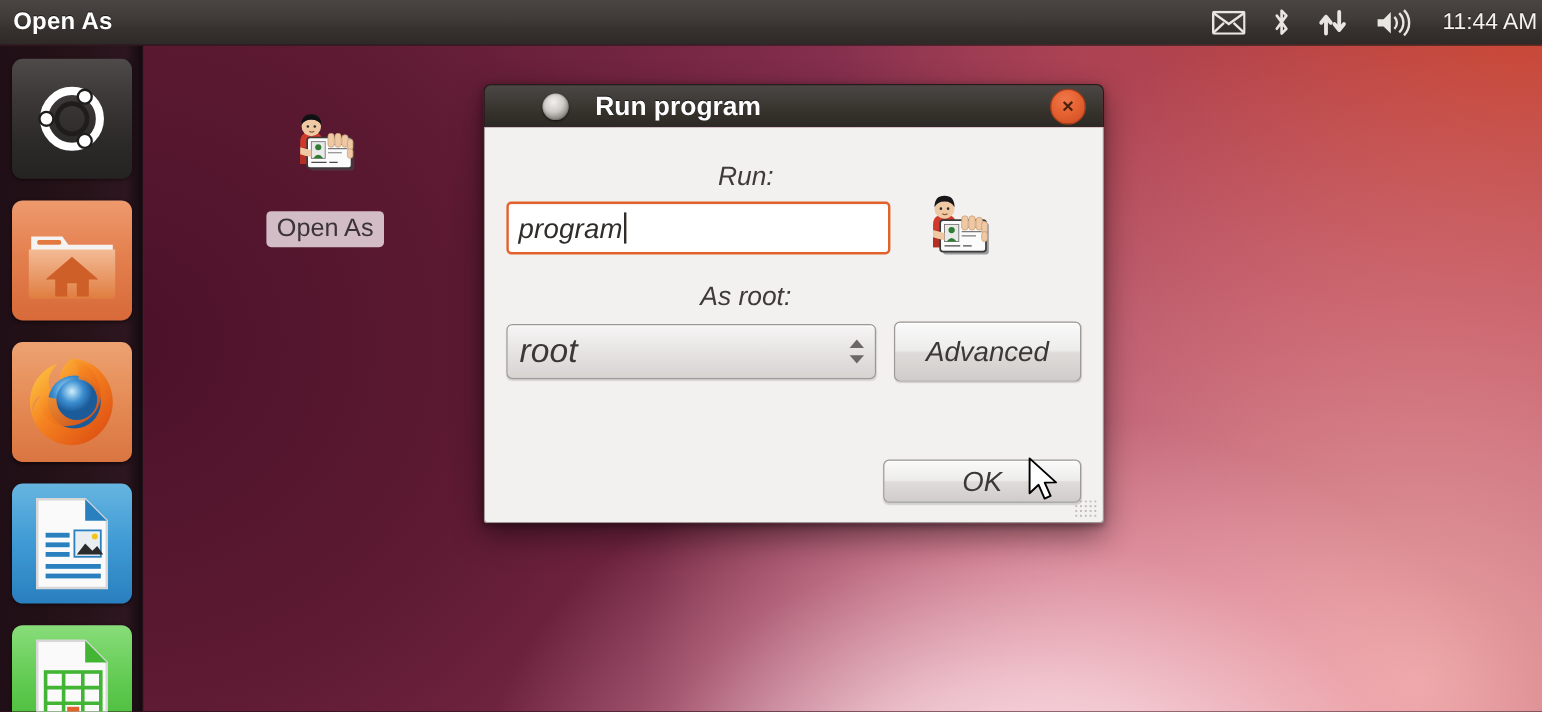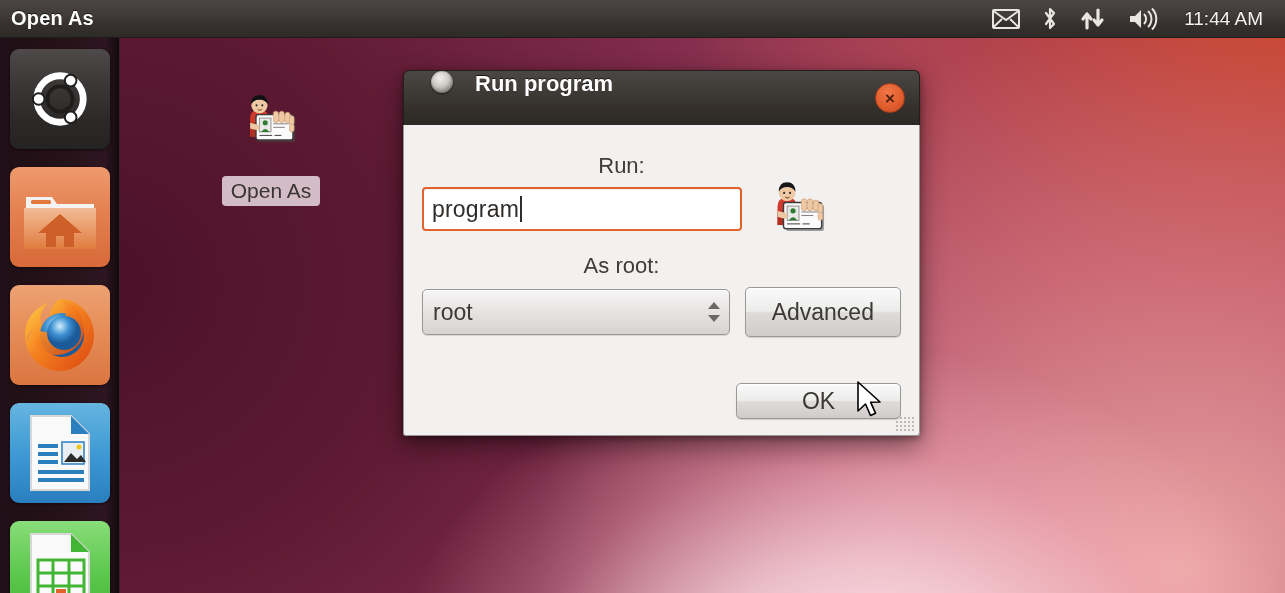--- a/index.html
+++ b/index.html
@@ -30,21 +30,21 @@
     display:flex; align-items:center;
     z-index:40;
   }
   #panel-title {
     color:#ffffff; font-weight:bold; font-size:20px;
     margin-left:11px; letter-spacing:0.2px;
     text-shadow:0 -1px 0 rgba(0,0,0,0.6);
   }
   #indicators {
     margin-left:auto; display:flex; align-items:center; gap:22px;
-    padding-right:22px;
+    padding-right:4px;
   }
   .ind { display:flex; align-items:center; justify-content:center; }
   #clock {
     color:#f4f1ee; font-size:19px; padding-left:4px;
     text-shadow:0 -1px 0 rgba(0,0,0,0.55);
   }
 
   
   #launcher {
     position:absolute; left:0; top:38px; width:120px; height:555px;
@@ -94,25 +94,25 @@
 
   
   #dialog {
     position:absolute; left:403px; top:70px; width:517px; height:366px;
     z-index:50;
     border-radius:7px 7px 3px 3px;
     box-shadow:0 10px 26px rgba(0,0,0,0.45), 0 2px 6px rgba(0,0,0,0.35);
     display:flex; flex-direction:column;
   }
   #titlebar {
-    height:55px; border-radius:6px 6px 0 0;
+    height:36px; border-radius:6px 6px 0 0;
     background:linear-gradient(to bottom, #4b4744 0%, #3d3935 42%, #343029 70%, #2c2926 100%);
     border:1px solid #211e1c; border-bottom:none;
-    display:flex; align-items:flex-start; position:relative;
-    padding:0 4px;
+    display:flex; align-items:center; position:relative;
+    padding:0 25px;
   }
   #tb-icon {
     width:22px; height:22px; margin-left:23px; flex:0 0 auto;
     border-radius:50%;
     background:radial-gradient(circle at 42% 32%, #f1efed 0%, #cfcbc7 42%, #8d8884 72%, #514d4a 100%);
     box-shadow:0 1px 2px rgba(0,0,0,0.6), inset 0 0 2px rgba(0,0,0,0.4);
   }
   #tb-title {
     color:#ffffff; font-weight:bold; font-size:22px;
     margin-left:22px; text-shadow:0 -1px 0 rgba(0,0,0,0.65);
@@ -128,20 +128,21 @@
   #tb-close span {
     color:#4c1f0d; font-size:17px; line-height:1; font-weight:bold;
   }
 
   #dlg-body {
     flex:1; position:relative;
     background:#f2f1f0;
     border:1px solid #9b9693; border-top:none;
     border-radius:0 0 3px 3px;
     padding:16px 18px 14px 18px;
+    font-style:italic;
   }
 
   .dlg-label {
     text-align:center; font-size:22px; color:#3e3b39;
     margin:0 0 8px 0; padding-left:0;
   }
   #run-label { margin-top:12px; margin-left:-80px; }
   #user-label { margin-top:16px; margin-left:-80px; }
 
   #run-row { display:flex; align-items:flex-start; gap:18px; }
@@ -166,21 +167,21 @@
   #user-row { display:flex; align-items:center; gap:15px; margin-top:2px; }
   #user-combo {
     width:318px; height:46px; position:relative;
     border:1px solid #9b9895; border-radius:5px;
     background:linear-gradient(to bottom, #f6f5f5 0%, #e6e4e3 50%, #d6d3d1 100%);
     display:flex; align-items:center;
     padding:0 10px;
     box-shadow:inset 0 1px 0 rgba(255,255,255,0.85), 0 1px 1px rgba(0,0,0,0.12);
     cursor:pointer;
   }
-  #user-value { font-size:23px; color:#3b3836; }
+  #user-value { font-size:28px; color:#3b3836; }
   #spin {
     position:absolute; right:9px; top:50%; transform:translateY(-50%);
     display:flex; flex-direction:column; gap:6px; align-items:center;
   }
   .tri-up {
     width:0; height:0; border-left:6px solid transparent; border-right:6px solid transparent;
     border-bottom:7px solid #6b6866; cursor:pointer;
   }
   .tri-down {
     width:0; height:0; border-left:6px solid transparent; border-right:6px solid transparent;

